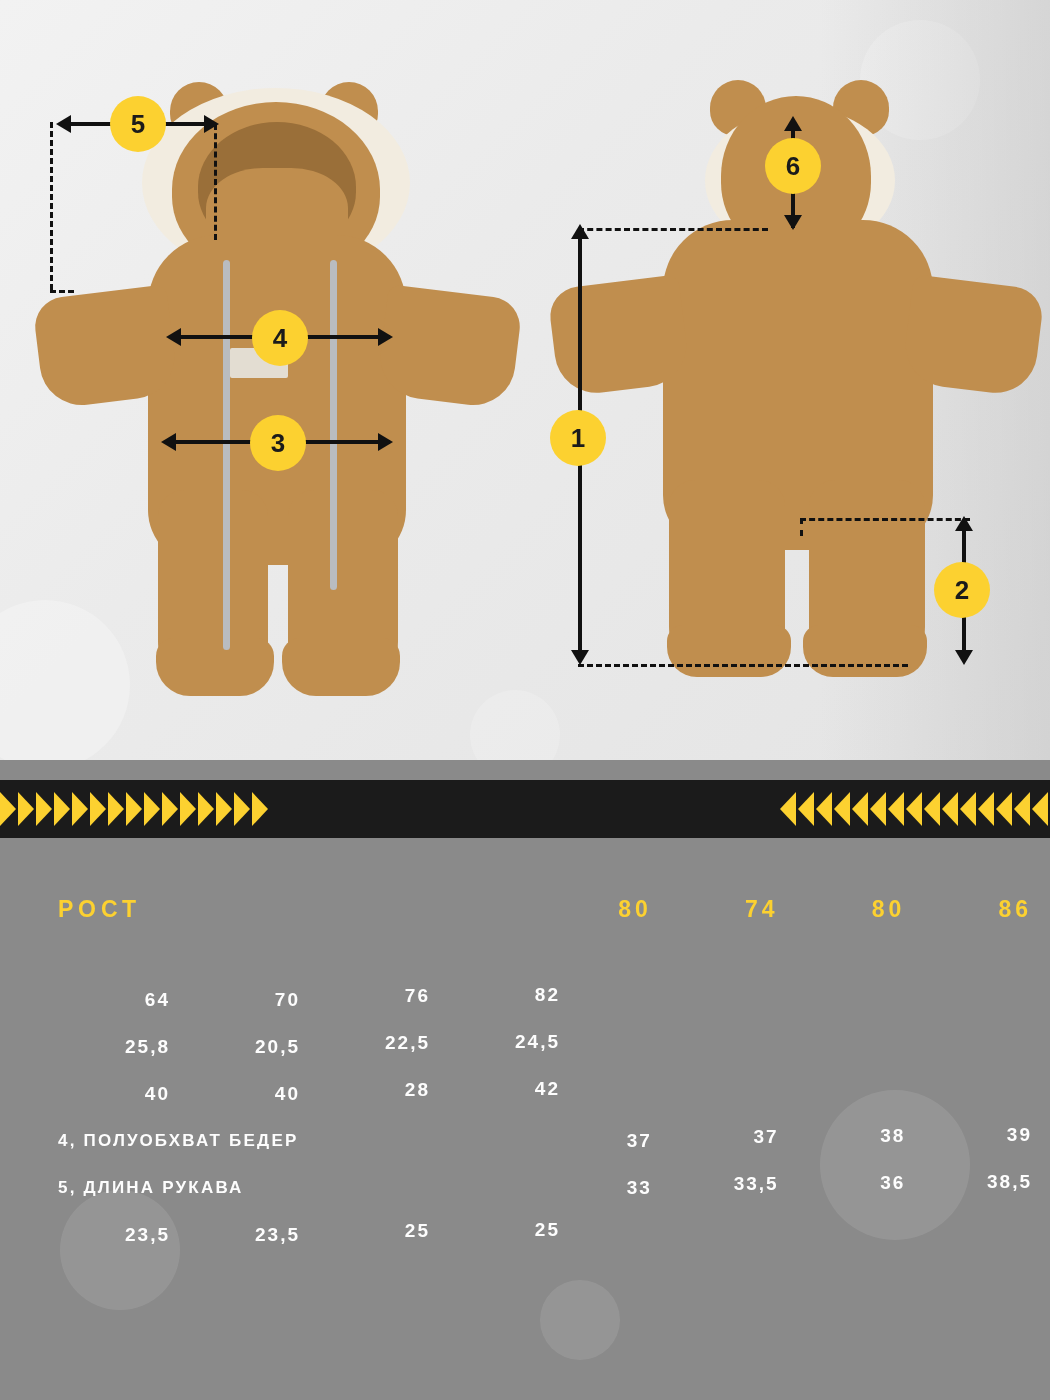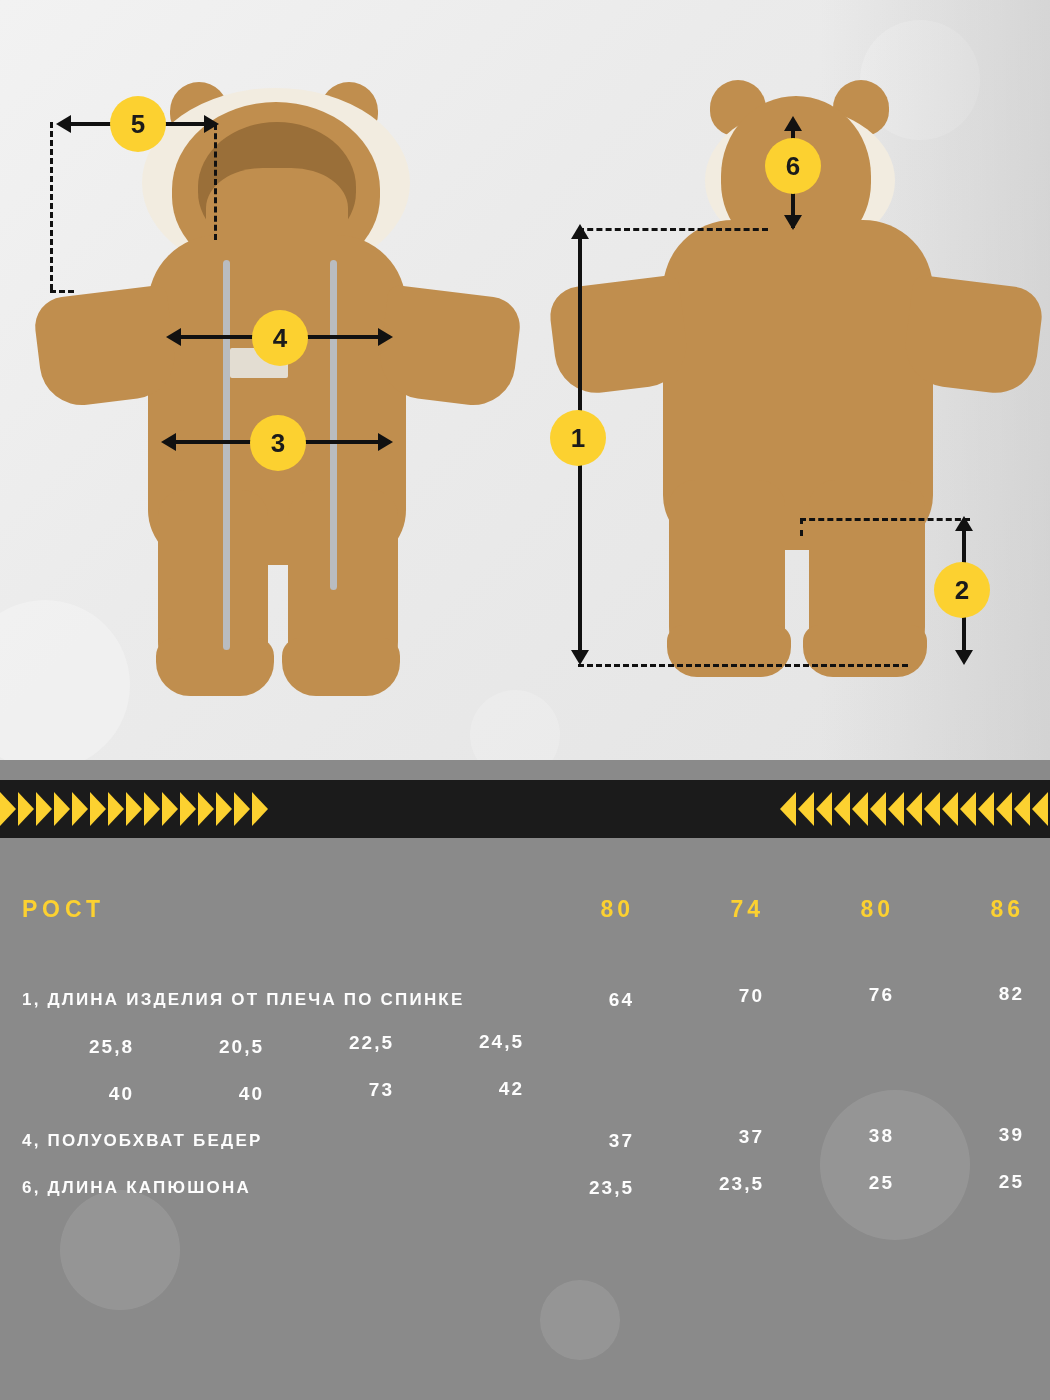--- a/index.html
+++ b/index.html
@@ -174,20 +174,21 @@
     margin-right: 2px;
   }
   .chev-r { border-left: 16px solid #fcd130; }
   .chev-l { border-right: 16px solid #fcd130; }
 
   .size-table {
     position: absolute;
     left: 0; top: 110px;
     width: 1050px;
     z-index: 4;
+    padding-left: 36px;
   }
   .th-row {
     display: flex;
     align-items: center;
     height: 78px;
     padding: 0 0 0 22px;
   }
   .th-label {
     color: #fcd130;
     font-size: 23px;
@@ -368,47 +369,52 @@
         <div class="th-label">РОСТ</div>
         <div class="th-size">80</div>
         <div class="th-size">74</div>
         <div class="th-size">80</div>
         <div class="th-size">86</div>
       </div>
 
       <div style="height:28px;"></div>
 
       <div class="tr-row">
-        <div class="td-label">1, ДЛИНА ИЗДЕЛИЯ ОТ ПЛЕЧА ПО СПИНКЕ</div>
         <div class="td-val">64</div>
         <div class="td-val">70</div>
         <div class="td-val">76</div>
         <div class="td-val">82</div>
       </div>
       <div class="tr-row">
         <div class="td-val">25,8</div>
         <div class="td-val">20,5</div>
         <div class="td-val">22,5</div>
         <div class="td-val">24,5</div>
       </div>
       <div class="tr-row">
         <div class="td-val">40</div>
         <div class="td-val">40</div>
-        <div class="td-val">73</div>
+        <div class="td-val">28</div>
         <div class="td-val">42</div>
       </div>
       <div class="tr-row">
         <div class="td-label">4, ПОЛУОБХВАТ БЕДЕР</div>
         <div class="td-val">37</div>
         <div class="td-val">37</div>
         <div class="td-val">38</div>
         <div class="td-val">39</div>
       </div>
       <div class="tr-row">
-        <div class="td-label">6, ДЛИНА КАПЮШОНА</div>
+        <div class="td-label">5, ДЛИНА РУКАВА</div>
+        <div class="td-val">33</div>
+        <div class="td-val">33,5</div>
+        <div class="td-val">36</div>
+        <div class="td-val">38,5</div>
+      </div>
+      <div class="tr-row">
         <div class="td-val">23,5</div>
         <div class="td-val">23,5</div>
         <div class="td-val">25</div>
         <div class="td-val">25</div>
       </div>
     </div>
   </div>
 
 </div>
 

